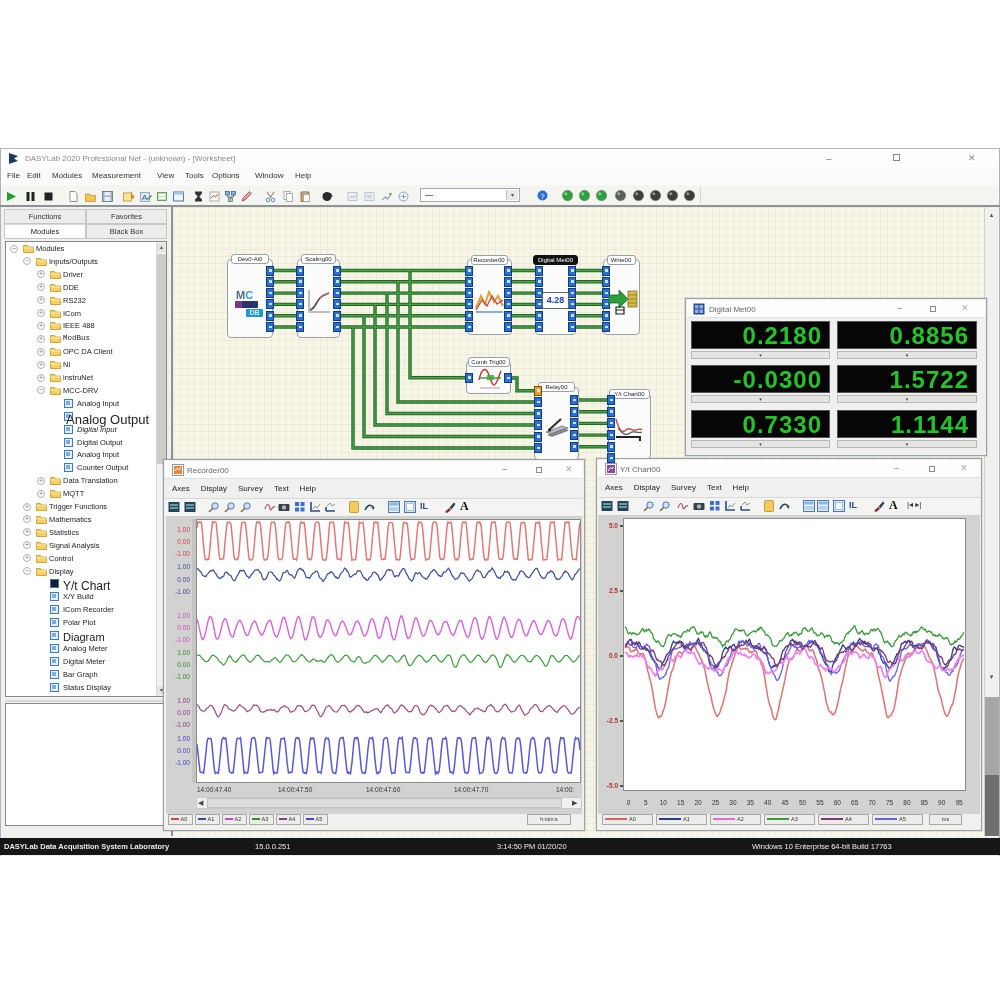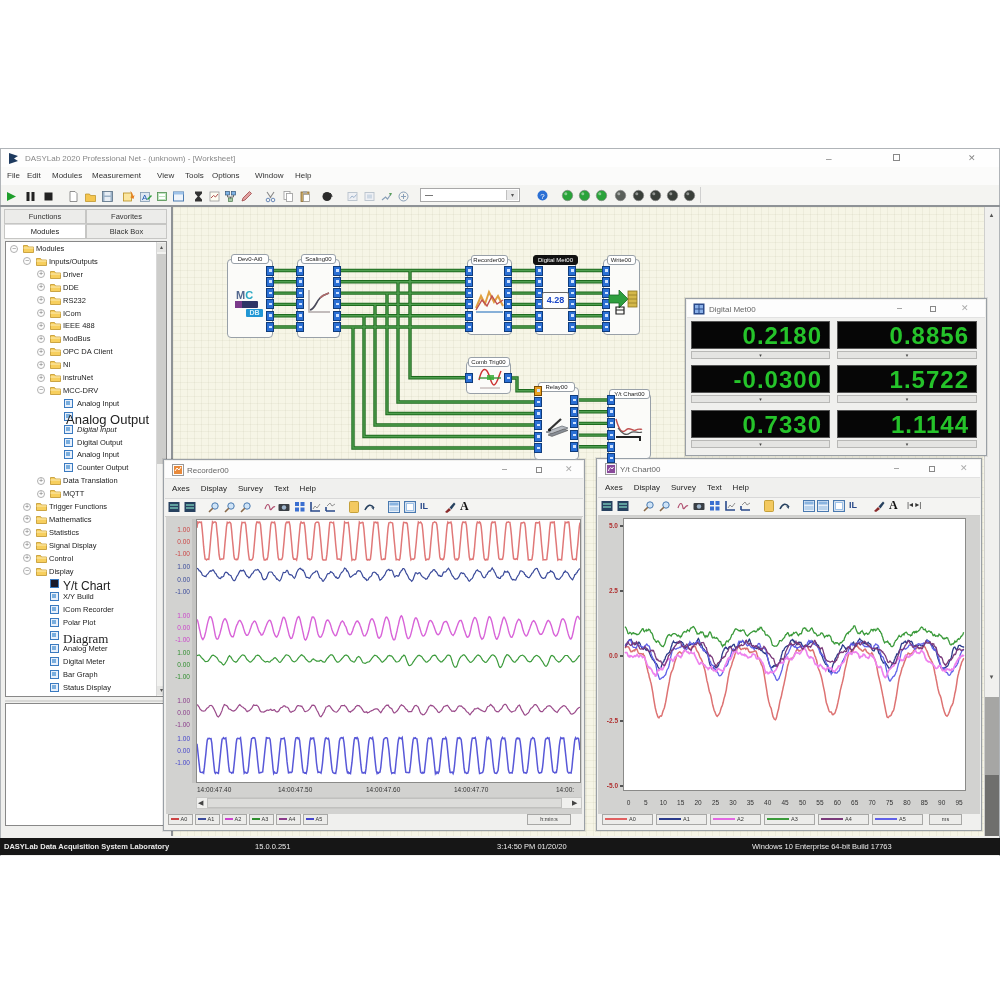--- a/index.html
+++ b/index.html
@@ -223,21 +223,21 @@
 <svg class="abs" style="left:50px;top:321.4px;" width="11" height="9">
     <path d="M0.5 1.5 h4 l1 1.5 h5 v5.5 h-10 z" fill="#f7cf5e" stroke="#c09428" stroke-width="0.8"></path>
     <path d="M0.5 4 h10" stroke="#fbe7a8" stroke-width="1.2"></path>
   </svg>
 <div class="abs" style="left:63px;top:321.4px;font-size:7.5px;color:#222;white-space:nowrap;">IEEE 488</div>
 <div class="abs" style="left:37px;top:334.8px;width:8px;height:8px;border:1px solid #b0b0b0;border-radius:50%;background:#fdfdfd;font-size:7px;line-height:6px;text-align:center;color:#777;">+</div>
 <svg class="abs" style="left:50px;top:334.3px;" width="11" height="9">
     <path d="M0.5 1.5 h4 l1 1.5 h5 v5.5 h-10 z" fill="#f7cf5e" stroke="#c09428" stroke-width="0.8"></path>
     <path d="M0.5 4 h10" stroke="#fbe7a8" stroke-width="1.2"></path>
   </svg>
-<div class="abs" style="left:63px;top:334.3px;font-size:7.5px;color:#222;white-space:nowrap;">ModBus</div>
+<div class="abs" style="left:63px;top:334.3px;font-size:7.5px;color:#222;white-space:nowrap;font-family:Liberation Mono, monospace;">ModBus</div>
 <div class="abs" style="left:37px;top:347.7px;width:8px;height:8px;border:1px solid #b0b0b0;border-radius:50%;background:#fdfdfd;font-size:7px;line-height:6px;text-align:center;color:#777;">+</div>
 <svg class="abs" style="left:50px;top:347.2px;" width="11" height="9">
     <path d="M0.5 1.5 h4 l1 1.5 h5 v5.5 h-10 z" fill="#f7cf5e" stroke="#c09428" stroke-width="0.8"></path>
     <path d="M0.5 4 h10" stroke="#fbe7a8" stroke-width="1.2"></path>
   </svg>
 <div class="abs" style="left:63px;top:347.2px;font-size:7.5px;color:#222;white-space:nowrap;">OPC DA Client</div>
 <div class="abs" style="left:37px;top:360.6px;width:8px;height:8px;border:1px solid #b0b0b0;border-radius:50%;background:#fdfdfd;font-size:7px;line-height:6px;text-align:center;color:#777;">+</div>
 <svg class="abs" style="left:50px;top:360.1px;" width="11" height="9">
     <path d="M0.5 1.5 h4 l1 1.5 h5 v5.5 h-10 z" fill="#f7cf5e" stroke="#c09428" stroke-width="0.8"></path>
     <path d="M0.5 4 h10" stroke="#fbe7a8" stroke-width="1.2"></path>
@@ -307,21 +307,21 @@
 <svg class="abs" style="left:36px;top:527.8px;" width="11" height="9">
     <path d="M0.5 1.5 h4 l1 1.5 h5 v5.5 h-10 z" fill="#f7cf5e" stroke="#c09428" stroke-width="0.8"></path>
     <path d="M0.5 4 h10" stroke="#fbe7a8" stroke-width="1.2"></path>
   </svg>
 <div class="abs" style="left:49px;top:527.8px;font-size:7.5px;color:#222;white-space:nowrap;">Statistics</div>
 <div class="abs" style="left:23px;top:541.2px;width:8px;height:8px;border:1px solid #b0b0b0;border-radius:50%;background:#fdfdfd;font-size:7px;line-height:6px;text-align:center;color:#777;">+</div>
 <svg class="abs" style="left:36px;top:540.7px;" width="11" height="9">
     <path d="M0.5 1.5 h4 l1 1.5 h5 v5.5 h-10 z" fill="#f7cf5e" stroke="#c09428" stroke-width="0.8"></path>
     <path d="M0.5 4 h10" stroke="#fbe7a8" stroke-width="1.2"></path>
   </svg>
-<div class="abs" style="left:49px;top:540.7px;font-size:7.5px;color:#222;white-space:nowrap;">Signal Display</div>
+<div class="abs" style="left:49px;top:540.7px;font-size:7.5px;color:#222;white-space:nowrap;">Signal Analysis</div>
 <div class="abs" style="left:23px;top:554.1px;width:8px;height:8px;border:1px solid #b0b0b0;border-radius:50%;background:#fdfdfd;font-size:7px;line-height:6px;text-align:center;color:#777;">+</div>
 <svg class="abs" style="left:36px;top:553.6px;" width="11" height="9">
     <path d="M0.5 1.5 h4 l1 1.5 h5 v5.5 h-10 z" fill="#f7cf5e" stroke="#c09428" stroke-width="0.8"></path>
     <path d="M0.5 4 h10" stroke="#fbe7a8" stroke-width="1.2"></path>
   </svg>
 <div class="abs" style="left:49px;top:553.6px;font-size:7.5px;color:#222;white-space:nowrap;">Control</div>
 <div class="abs" style="left:23px;top:567.0px;width:8px;height:8px;border:1px solid #b0b0b0;border-radius:50%;background:#fdfdfd;font-size:7px;line-height:6px;text-align:center;color:#777;">−</div>
 <svg class="abs" style="left:36px;top:566.5px;" width="11" height="9">
     <path d="M0.5 1.5 h4 l1 1.5 h5 v5.5 h-10 z" fill="#f7cf5e" stroke="#c09428" stroke-width="0.8"></path>
     <path d="M0.5 4 h10" stroke="#fbe7a8" stroke-width="1.2"></path>
@@ -337,21 +337,21 @@
     <div style="position:absolute;left:1px;top:1px;width:4px;height:4px;background:#7aaede;"></div>
   </div>
 <div class="abs" style="left:63px;top:605.2px;font-size:7.5px;color:#222;white-space:nowrap;">ICom Recorder</div>
 <div class="abs" style="left:50px;top:618.1px;width:9px;height:9px;background:#e8f0fb;border:1.5px solid #3a7ac0;">
     <div style="position:absolute;left:1px;top:1px;width:4px;height:4px;background:#7aaede;"></div>
   </div>
 <div class="abs" style="left:63px;top:618.1px;font-size:7.5px;color:#222;white-space:nowrap;">Polar Plot</div>
 <div class="abs" style="left:50px;top:631.0px;width:9px;height:9px;background:#e8f0fb;border:1.5px solid #3a7ac0;">
     <div style="position:absolute;left:1px;top:1px;width:4px;height:4px;background:#7aaede;"></div>
   </div>
-<div class="abs" style="left:63px;top:631.0px;font-size:13px;color:#222;white-space:nowrap;font-family:Liberation Serif, serif;">Diagram</div>
+<div class="abs" style="left:63px;top:631.0px;font-size:11px;color:#222;white-space:nowrap;">Diagram</div>
 <div class="abs" style="left:50px;top:643.9px;width:9px;height:9px;background:#e8f0fb;border:1.5px solid #3a7ac0;">
     <div style="position:absolute;left:1px;top:1px;width:4px;height:4px;background:#7aaede;"></div>
   </div>
 <div class="abs" style="left:63px;top:643.9px;font-size:7.5px;color:#222;white-space:nowrap;">Analog Meter</div>
 <div class="abs" style="left:50px;top:656.8px;width:9px;height:9px;background:#e8f0fb;border:1.5px solid #3a7ac0;">
     <div style="position:absolute;left:1px;top:1px;width:4px;height:4px;background:#7aaede;"></div>
   </div>
 <div class="abs" style="left:63px;top:656.8px;font-size:7.5px;color:#222;white-space:nowrap;">Digital Meter</div>
 <div class="abs" style="left:50px;top:669.7px;width:9px;height:9px;background:#e8f0fb;border:1.5px solid #3a7ac0;">
     <div style="position:absolute;left:1px;top:1px;width:4px;height:4px;background:#7aaede;"></div>

